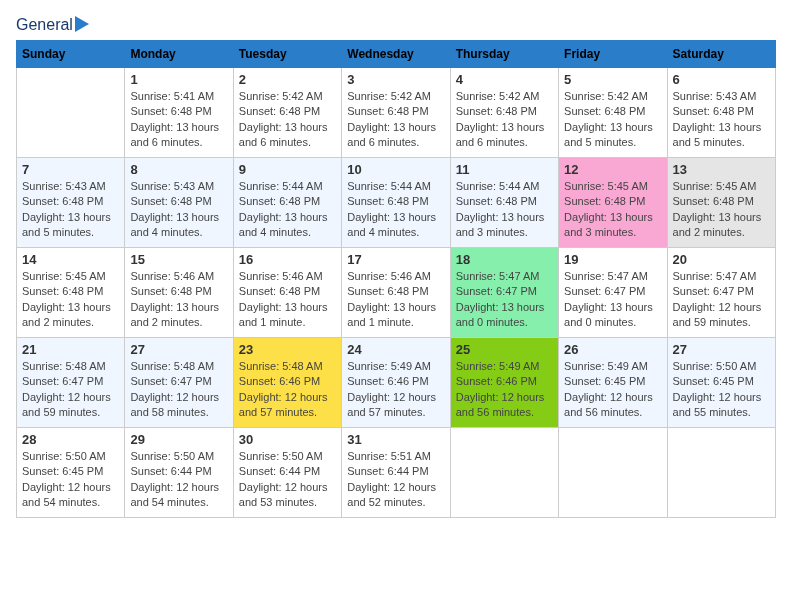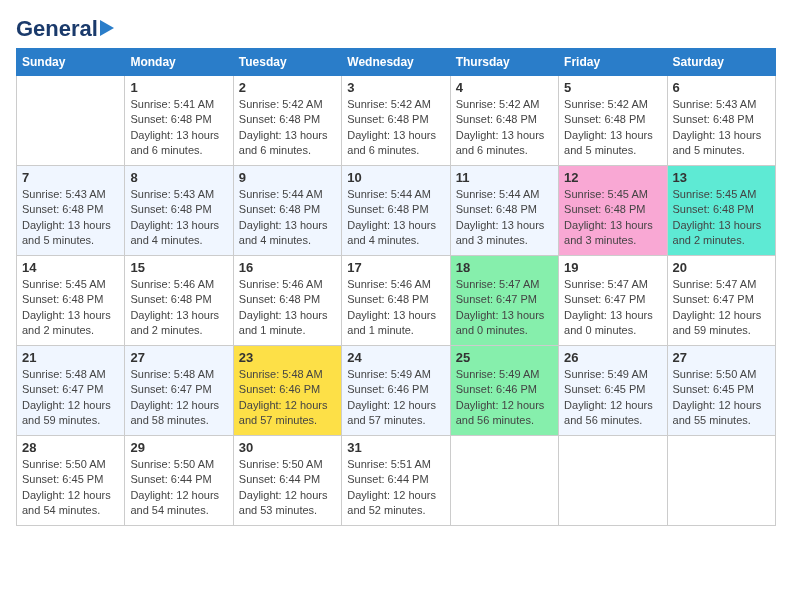--- a/index.html
+++ b/index.html
@@ -37,21 +37,21 @@
       font-size: 16px;
       color: #333;
     }
     table {
       width: 100%;
       border-collapse: collapse;
       font-size: 11px;
     }
     th {
       background-color: #2a7dc9;
-      color: #ffffff;
+      color: #000000;
       text-align: left;
       padding: 6px 5px;
       font-size: 12px;
       font-weight: bold;
       border: 1px solid #2a7dc9;
     }
     td {
       border: 1px solid #ccc;
       vertical-align: top;
       padding: 4px 5px;
@@ -80,21 +80,21 @@
       background-color: #fff;
     }
     th:first-child { border-radius: 0; }
   </style>
 </head>
 <body>
 
 <div class="header">
   <div class="logo">
     <div class="logo-icon">
-      <span style="font-size:22px; font-weight:bold; color:#1a3a6b;">General</span>
+      <span style="font-size:16px; font-weight:normal; color:#1a3a6b;">General</span>
       <span style="display:inline-block; margin-left:2px; width:0; height:0; border-top:8px solid transparent; border-bottom:8px solid transparent; border-left:14px solid #2a7dc9; vertical-align:middle; margin-bottom:2px;"></span>
     </div>
     <span style="font-size:22px; font-weight:bold; color:#2a7dc9; margin-top:-4px;"></span>
   </div>
   <div class="title-area">
     <div class="month-title"></div>
     <div class="location-title"></div>
   </div>
 </div>
 
@@ -156,21 +156,21 @@
           <div class="day-info">Sunrise: 5:44 AM<br>Sunset: 6:48 PM<br>Daylight: 13 hours and 4 minutes.</div>
         </td>
         <td style="background-color: rgb(240, 246, 255);">
           <span class="day-number">11</span>
           <div class="day-info">Sunrise: 5:44 AM<br>Sunset: 6:48 PM<br>Daylight: 13 hours and 3 minutes.</div>
         </td>
         <td style="background-color: #f9a8d4;">
           <span class="day-number">12</span>
           <div class="day-info">Sunrise: 5:45 AM<br>Sunset: 6:48 PM<br>Daylight: 13 hours and 3 minutes.</div>
         </td>
-        <td style="background-color: #5eead4;">
+        <td style="background-color: #e5e5e5;">
           <span class="day-number">13</span>
           <div class="day-info">Sunrise: 5:45 AM<br>Sunset: 6:48 PM<br>Daylight: 13 hours and 2 minutes.</div>
         </td>
       </tr>
       <tr>
         <td style="background-color: rgb(255, 255, 255); border-radius: 13px;">
           <span class="day-number">14</span>
           <div class="day-info">Sunrise: 5:45 AM<br>Sunset: 6:48 PM<br>Daylight: 13 hours and 2 minutes.</div>
         </td>
         <td style="background-color: rgb(255, 255, 255);">
@@ -208,21 +208,21 @@
           <div class="day-info">Sunrise: 5:48 AM<br>Sunset: 6:47 PM<br>Daylight: 12 hours and 58 minutes.</div>
         </td>
         <td style="background-color: #fde047;">
           <span class="day-number">23</span>
           <div class="day-info">Sunrise: 5:48 AM<br>Sunset: 6:46 PM<br>Daylight: 12 hours and 57 minutes.</div>
         </td>
         <td style="background-color: rgb(240, 246, 255);">
           <span class="day-number">24</span>
           <div class="day-info">Sunrise: 5:49 AM<br>Sunset: 6:46 PM<br>Daylight: 12 hours and 57 minutes.</div>
         </td>
-        <td style="background-color: #86efac;">
+        <td style="background-color: #84cc16;">
           <span class="day-number">25</span>
           <div class="day-info">Sunrise: 5:49 AM<br>Sunset: 6:46 PM<br>Daylight: 12 hours and 56 minutes.</div>
         </td>
         <td style="background-color: rgb(240, 246, 255);">
           <span class="day-number">26</span>
           <div class="day-info">Sunrise: 5:49 AM<br>Sunset: 6:45 PM<br>Daylight: 12 hours and 56 minutes.</div>
         </td>
         <td style="background-color: rgb(240, 246, 255);">
           <span class="day-number">27</span>
           <div class="day-info">Sunrise: 5:50 AM<br>Sunset: 6:45 PM<br>Daylight: 12 hours and 55 minutes.</div>

